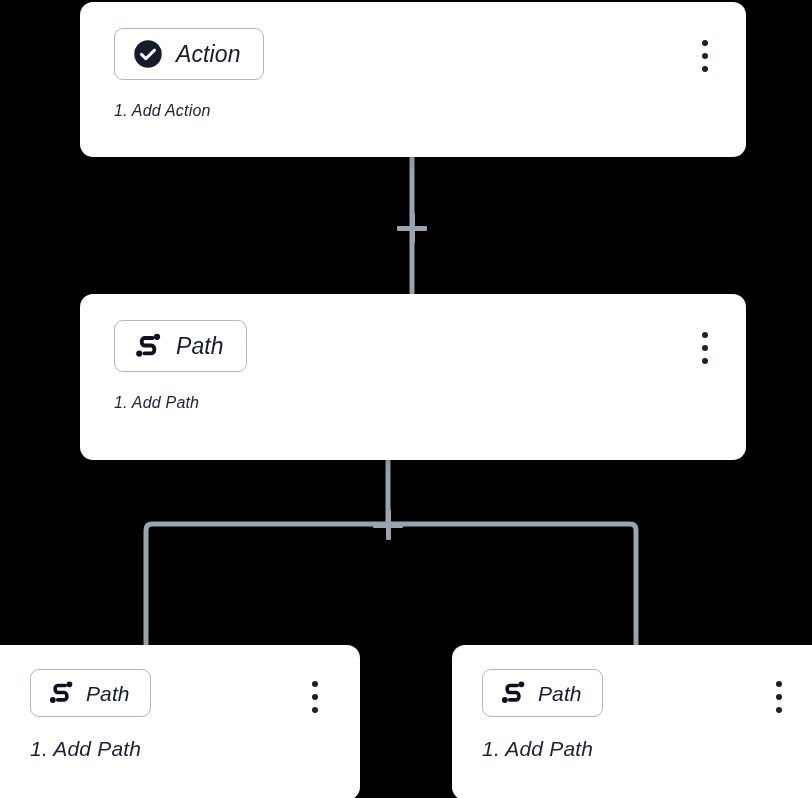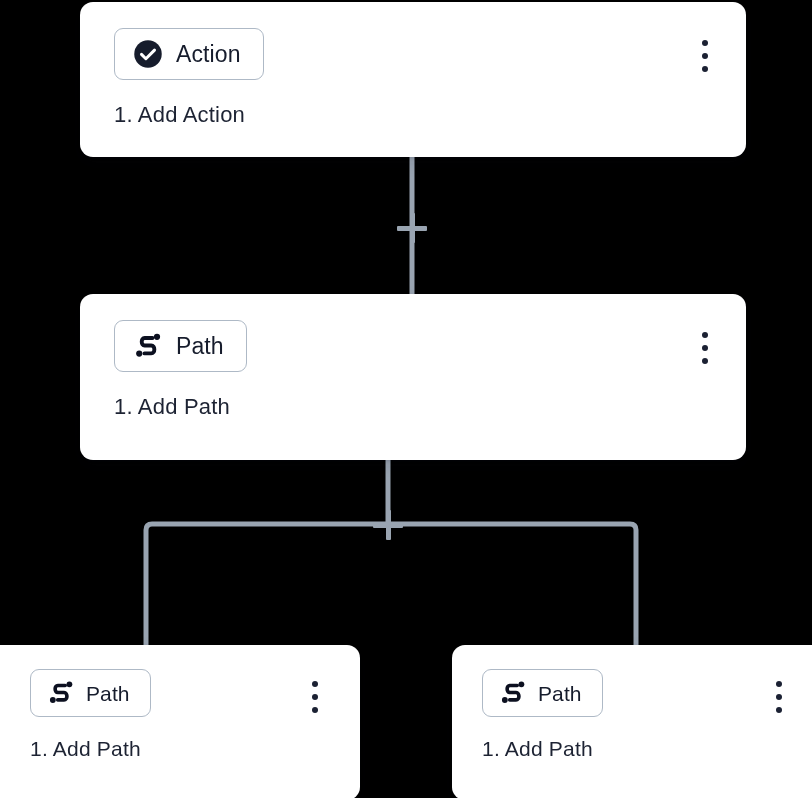--- a/index.html
+++ b/index.html
@@ -24,20 +24,21 @@
     pointer-events: none;
   }
 
   
   .card {
     position: absolute;
     background: #ffffff;
     border-radius: 13px;
     box-shadow: 0 1px 3px rgba(16, 24, 40, 0.14),
                 0 6px 16px rgba(16, 24, 40, 0.10);
+    font-style: italic;
   }
   .card-inner {
     position: relative;
     width: 100%;
     height: 100%;
     box-sizing: border-box;
     padding: 26px 30px 0 34px;
   }
 
   
@@ -66,21 +67,21 @@
     flex: 0 0 auto;
     display: block;
   }
   .chip.small { height: 48px; padding: 0 20px 0 16px; gap: 11px; }
   .chip.small .chip-label { font-size: 21px; }
   .chip.small .chip-icon { width: 28px; height: 28px; }
 
   
   .row-label {
     margin-top: 22px;
-    font-size: 22px;
+    font-size: 16px;
     color: #1d2333;
     letter-spacing: 0.2px;
     white-space: nowrap;
   }
   .card.small .row-label { font-size: 21px; margin-top: 20px; }
   .card.small .card-inner { padding: 24px 26px 0 30px; }
 
   
   .kebab {
     position: absolute;

